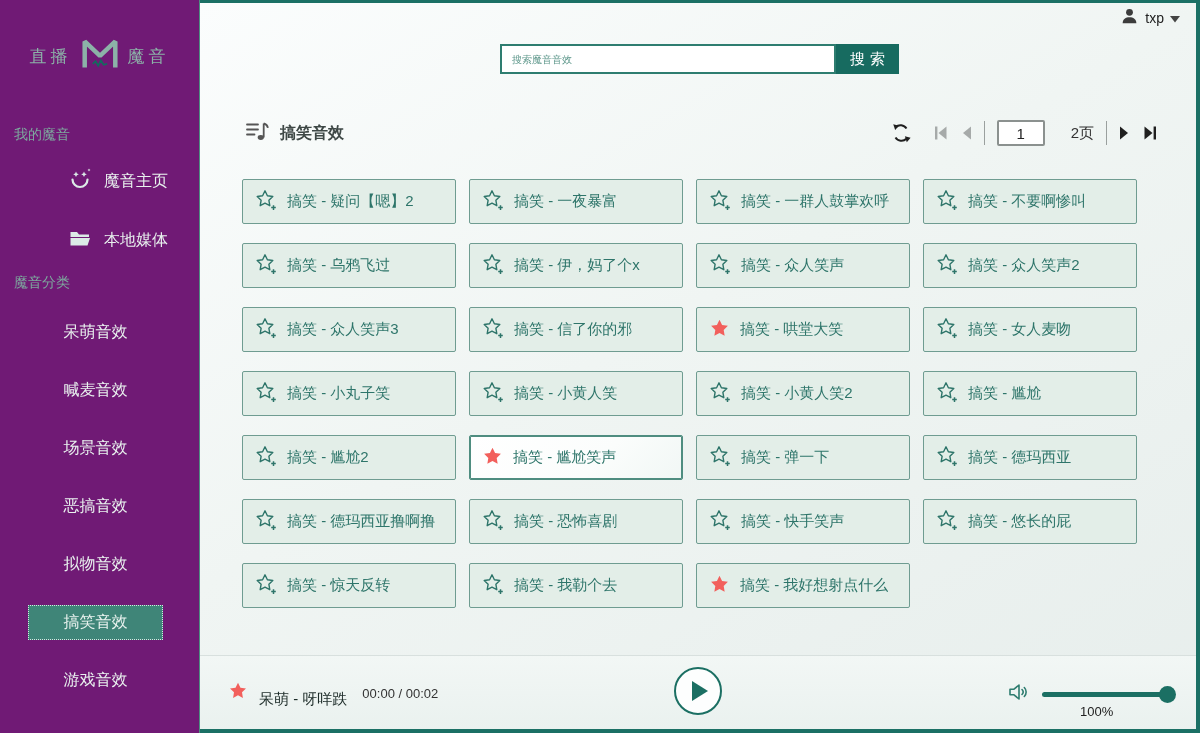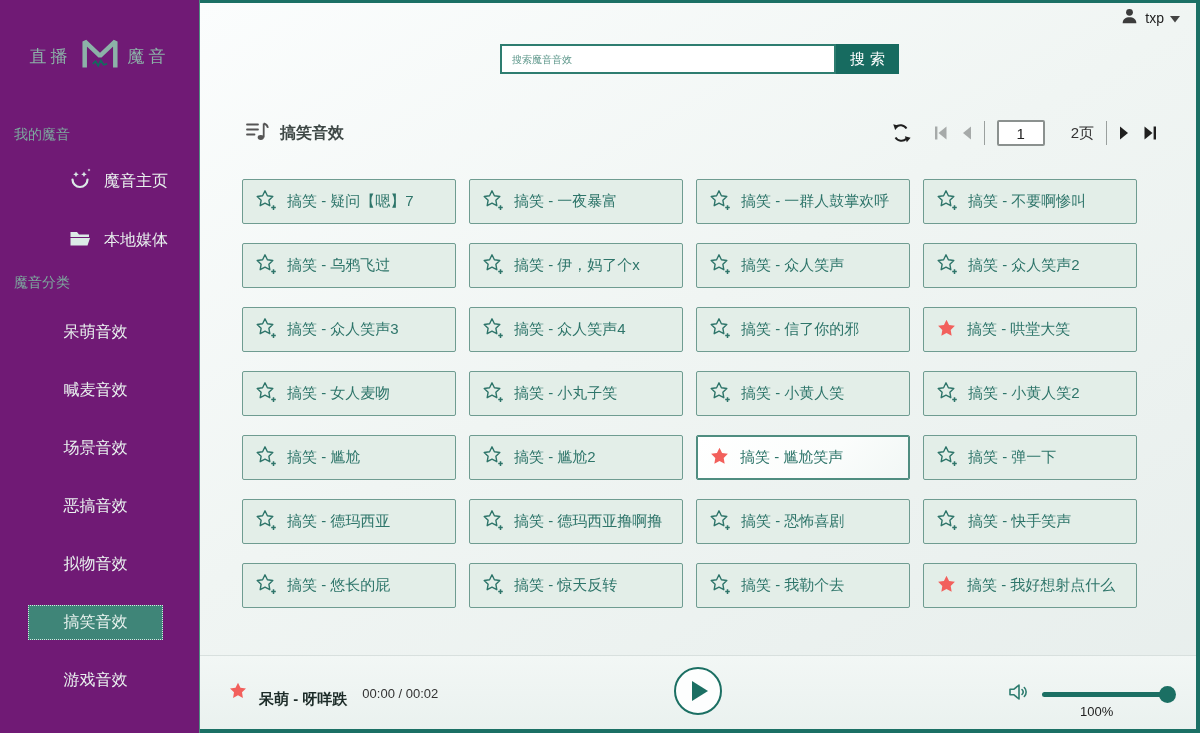--- a/index.html
+++ b/index.html
@@ -70,21 +70,21 @@
   .sfx-item .star-fav { display:none; }
   .sfx-item.fav .star-fav { display:block; }
   .sfx-item.hl { background:linear-gradient(135deg,#ffffff 0%, #fbfdfc 60%, #f1f7f5 100%);
                  border:1px solid #4f8d80; box-shadow:0 0 0 1px #4f8d80 inset; }
   .sfx-label { overflow:hidden; text-overflow:ellipsis; }
 
   
   .player { position:absolute; left:0; bottom:0; width:996px; height:74px;
             border-top:1px solid #d8e0de; background:linear-gradient(180deg,#f2f7f5,#eaf1ef); }
   .player-left { position:absolute; left:28px; top:0; height:74px; display:flex; align-items:center; gap:11px; }
-  .track-title { font-size:15px; font-weight:bold; color:#1c2b28;margin-top:12px; }
+  .track-title { font-size:15px; font-weight:normal; color:#1c2b28;margin-top:12px; }
   .track-time { font-size:13px; color:#333; margin-left:4px; }
   .play-btn { position:absolute; left:474px; top:11px; width:48px; height:48px; border-radius:50%;
               border:2px solid #1b6f63; background:#fdfefe; display:flex; align-items:center;
               justify-content:center; cursor:pointer; }
   .play-tri { width:0; height:0; border-left:16px solid #1b6f63; border-top:10px solid transparent;
               border-bottom:10px solid transparent; margin-left:4px; }
   .vol-box { position:absolute; left:806px; top:24px; display:flex; align-items:center; gap:12px; }
   .vol-track { position:relative; width:130px; height:5px; border-radius:3px; background:#1b6f63; cursor:pointer; }
   .vol-thumb { position:absolute; right:-4px; top:-6px; width:17px; height:17px; border-radius:50%;
                background:#1b6f63; cursor:grab; }
@@ -229,21 +229,21 @@
 
     <div class="sfx-grid">
         <div class="sfx-item">
     <span class="star-plus">
       <svg width="22" height="22" viewBox="0 0 22 22">
         <path d="M10 1.8l2.4 4.9 5.4.8-3.9 3.8.9 5.4L10 14.2l-4.8 2.5.9-5.4-3.9-3.8 5.4-.8z" fill="none" stroke="#2e756a" stroke-width="1.4" stroke-linejoin="round"></path>
         <path d="M16.2 18.6h4.6M18.5 16.3v4.6" stroke="#2e756a" stroke-width="1.5"></path>
       </svg>
     </span>
 
-    <span class="sfx-label">搞笑 - 疑问【嗯】7</span>
+    <span class="sfx-label">搞笑 - 疑问【嗯】2</span>
   </div>
         <div class="sfx-item">
     <span class="star-plus">
       <svg width="22" height="22" viewBox="0 0 22 22">
         <path d="M10 1.8l2.4 4.9 5.4.8-3.9 3.8.9 5.4L10 14.2l-4.8 2.5.9-5.4-3.9-3.8 5.4-.8z" fill="none" stroke="#2e756a" stroke-width="1.4" stroke-linejoin="round"></path>
         <path d="M16.2 18.6h4.6M18.5 16.3v4.6" stroke="#2e756a" stroke-width="1.5"></path>
       </svg>
     </span>
 
     <span class="sfx-label">搞笑 - 一夜暴富</span>
@@ -310,30 +310,20 @@
   </div>
         <div class="sfx-item">
     <span class="star-plus">
       <svg width="22" height="22" viewBox="0 0 22 22">
         <path d="M10 1.8l2.4 4.9 5.4.8-3.9 3.8.9 5.4L10 14.2l-4.8 2.5.9-5.4-3.9-3.8 5.4-.8z" fill="none" stroke="#2e756a" stroke-width="1.4" stroke-linejoin="round"></path>
         <path d="M16.2 18.6h4.6M18.5 16.3v4.6" stroke="#2e756a" stroke-width="1.5"></path>
       </svg>
     </span>
 
     <span class="sfx-label">搞笑 - 众人笑声3</span>
-  </div>
-        <div class="sfx-item">
-    <span class="star-plus">
-      <svg width="22" height="22" viewBox="0 0 22 22">
-        <path d="M10 1.8l2.4 4.9 5.4.8-3.9 3.8.9 5.4L10 14.2l-4.8 2.5.9-5.4-3.9-3.8 5.4-.8z" fill="none" stroke="#2e756a" stroke-width="1.4" stroke-linejoin="round"></path>
-        <path d="M16.2 18.6h4.6M18.5 16.3v4.6" stroke="#2e756a" stroke-width="1.5"></path>
-      </svg>
-    </span>
-
-    <span class="sfx-label">搞笑 - 众人笑声4</span>
   </div>
         <div class="sfx-item">
     <span class="star-plus">
       <svg width="22" height="22" viewBox="0 0 22 22">
         <path d="M10 1.8l2.4 4.9 5.4.8-3.9 3.8.9 5.4L10 14.2l-4.8 2.5.9-5.4-3.9-3.8 5.4-.8z" fill="none" stroke="#2e756a" stroke-width="1.4" stroke-linejoin="round"></path>
         <path d="M16.2 18.6h4.6M18.5 16.3v4.6" stroke="#2e756a" stroke-width="1.5"></path>
       </svg>
     </span>
 
     <span class="sfx-label">搞笑 - 信了你的邪</span>

